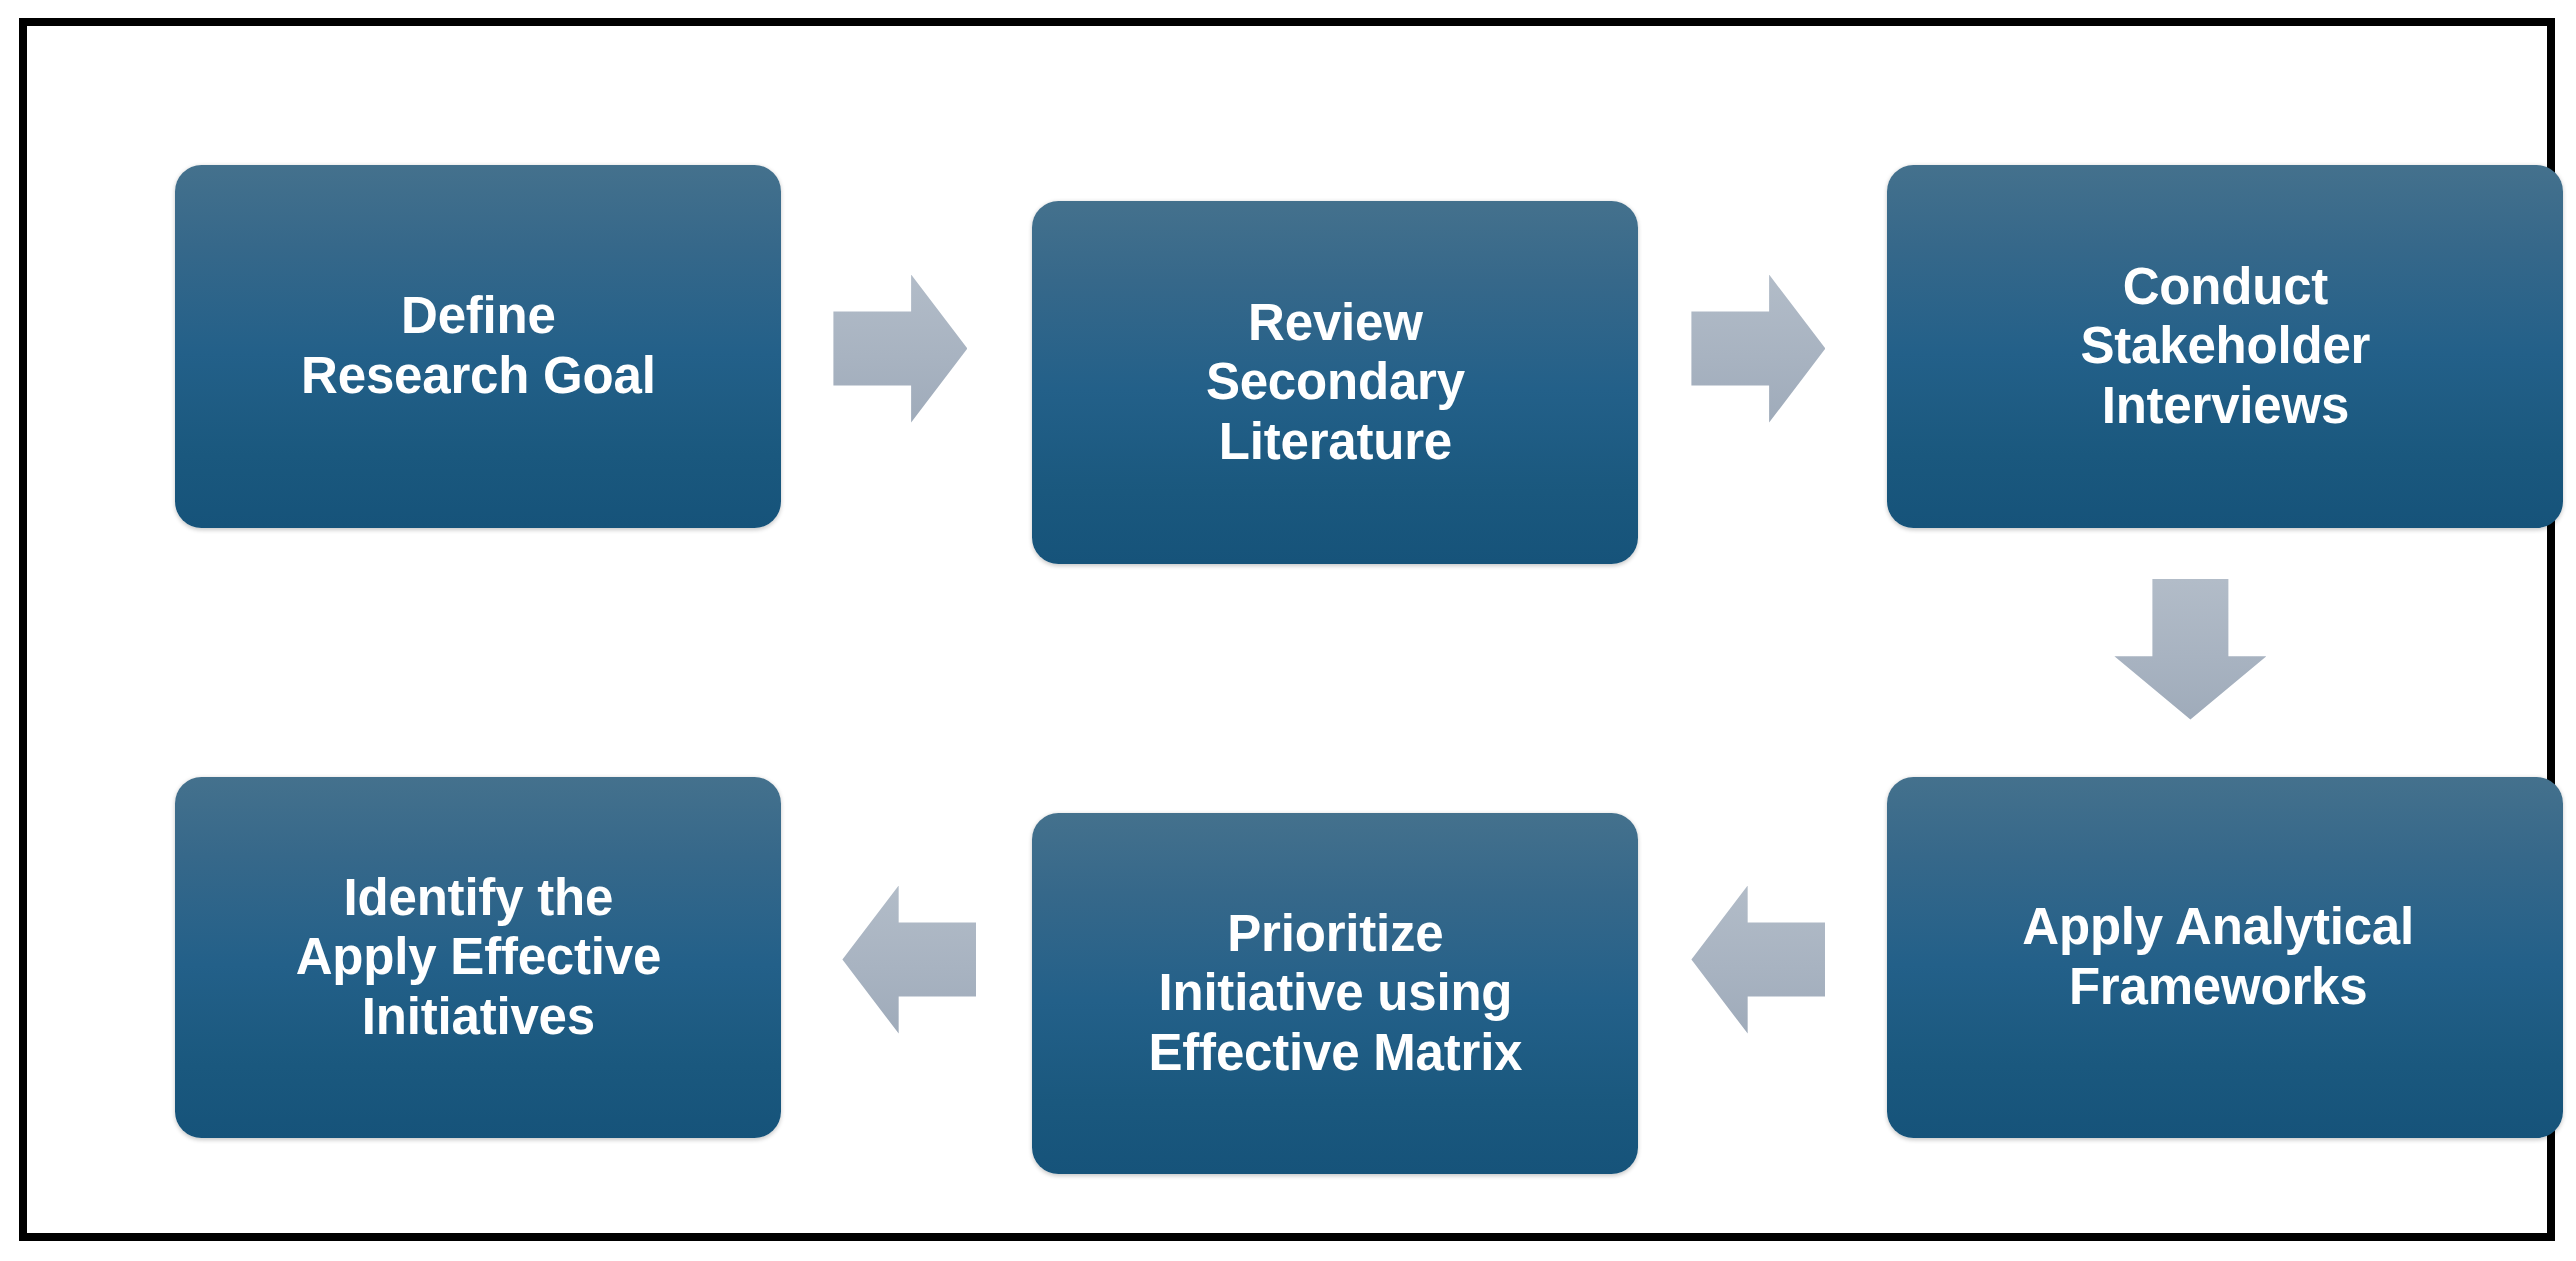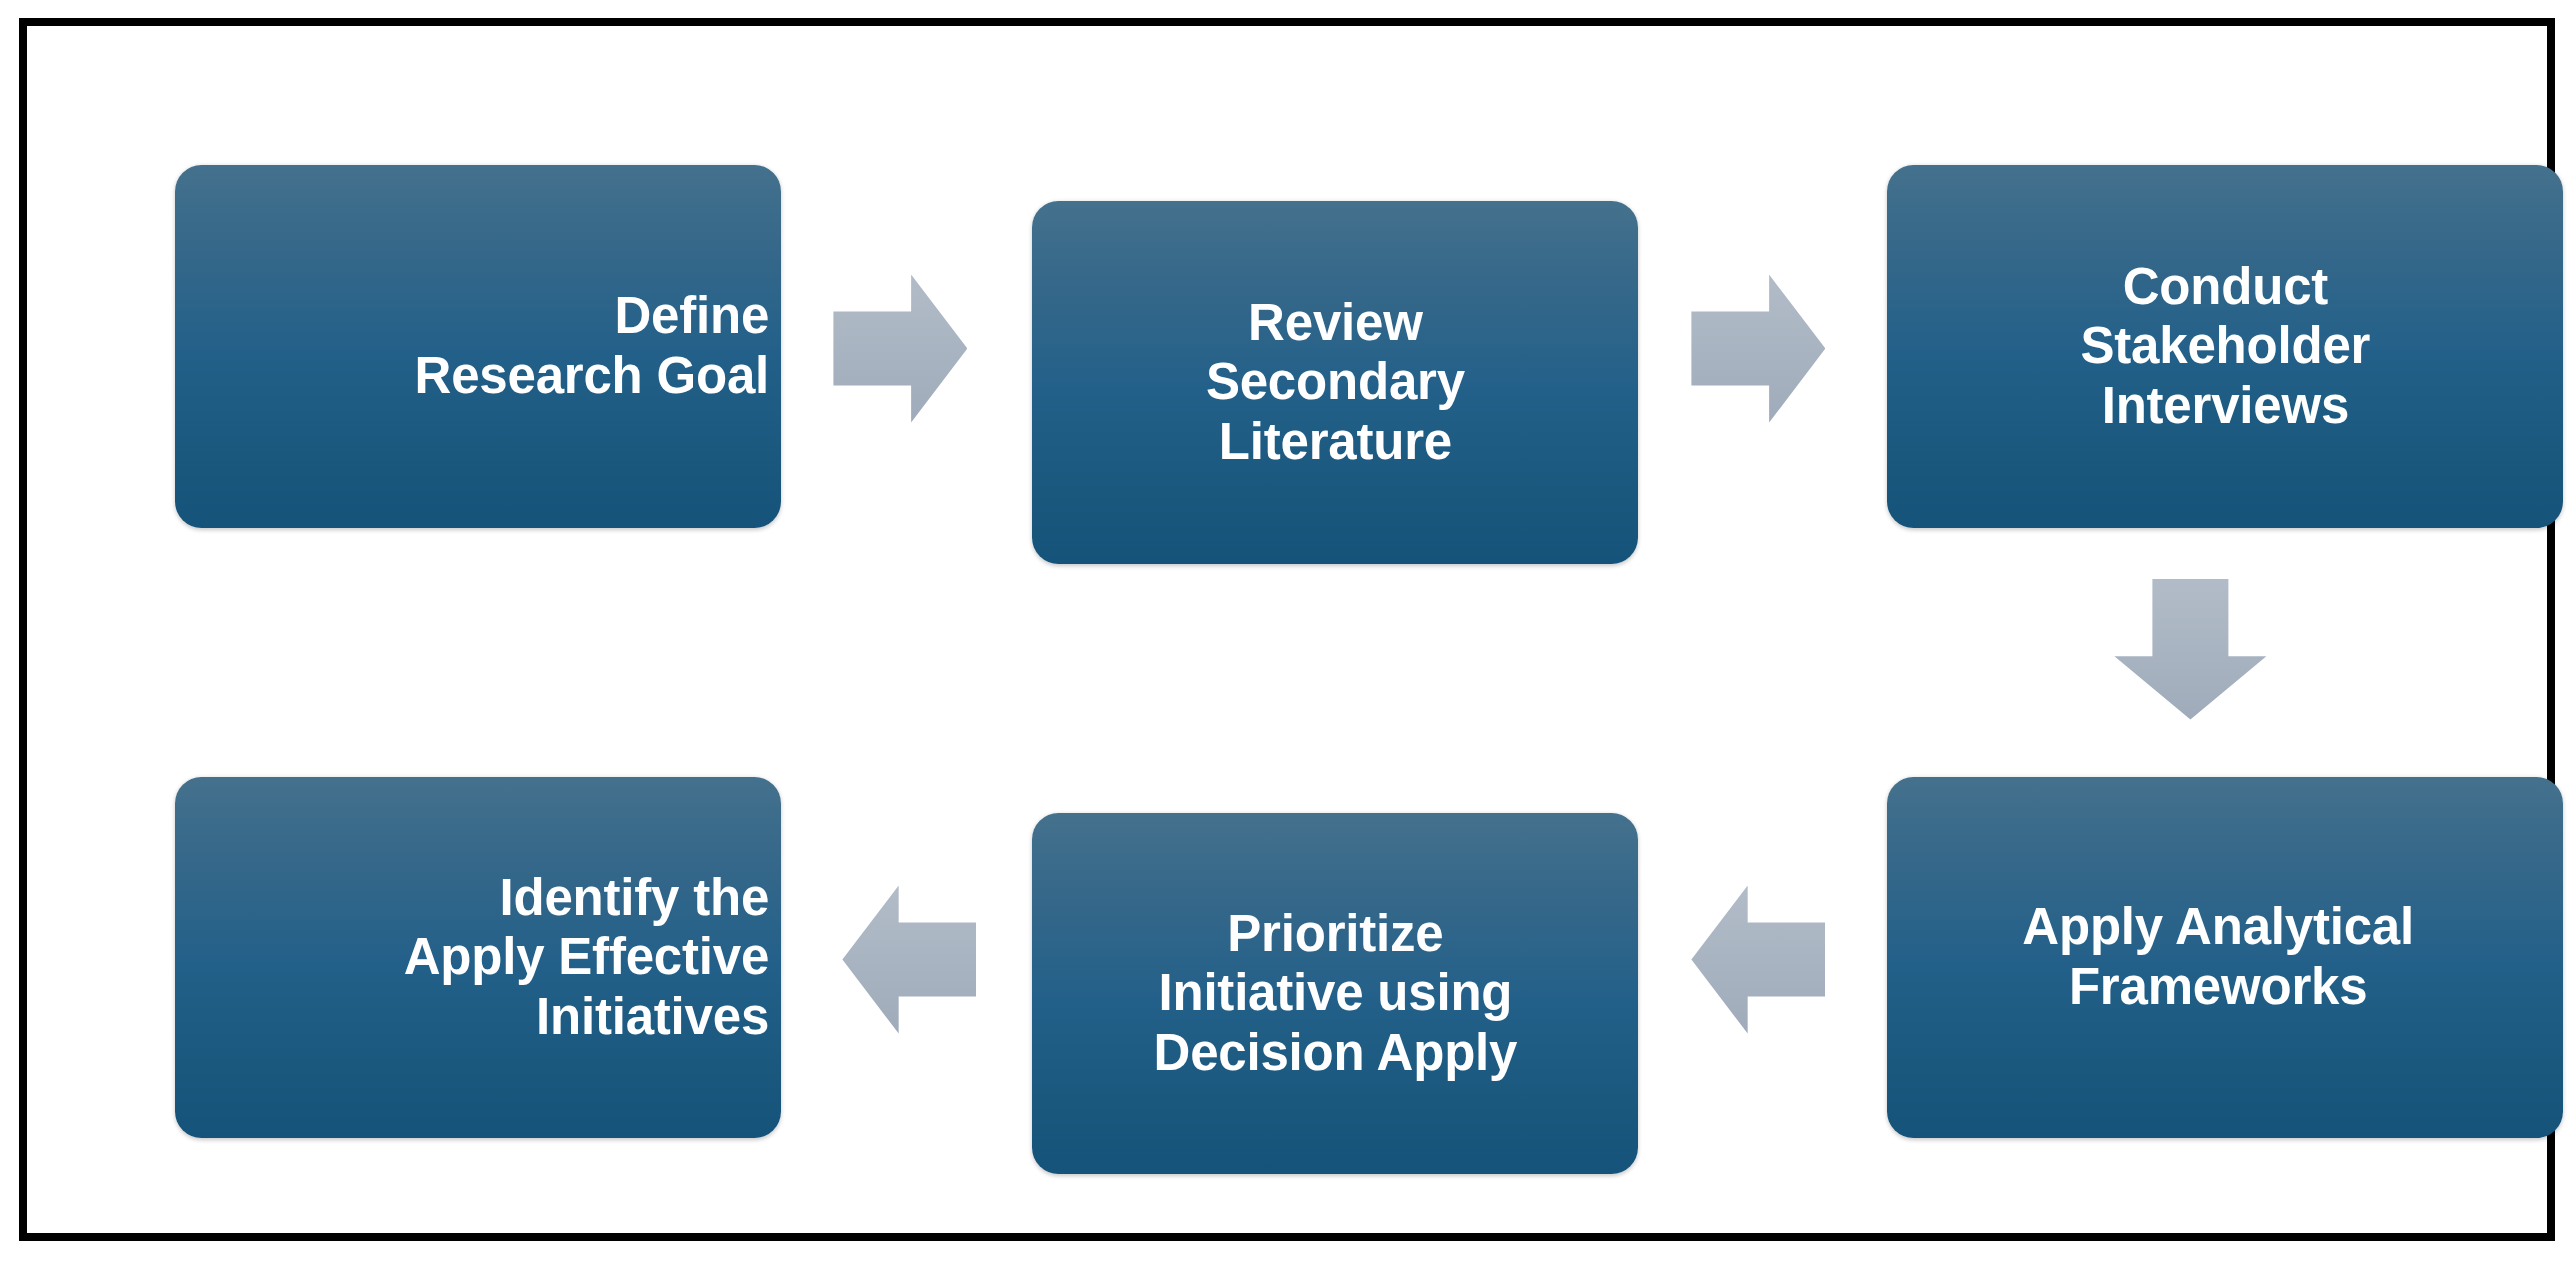--- a/index.html
+++ b/index.html
@@ -55,21 +55,21 @@
   }
   .node .label {
     white-space: pre-line;
     display: block;
     width: 100%;
   }
 
   
   .row-top    { top: 139px;  height: 363px; }
   .row-bottom { top: 751px;  height: 361px; }
-  .col-1 { left: 148px;  width: 606px; text-align: right; }
+  .col-1 { left: 148px;  width: 606px; }
   .col-2 { left: 1005px; width: 606px; margin-top: 36px; }
   .col-3 { left: 1860px; width: 676px; }
 
   
   .node.tight { padding-left: 3.5px; padding-right: 18px; }
 
   
   .arrow {
     position: absolute;
     background: linear-gradient(to bottom, #b2bcc8 0%, #a8b3c1 55%, #9fabba 100%);
@@ -114,21 +114,21 @@
     </div>
 
     <div class="node row-bottom col-3 tight">
       <span class="label">Apply Analytical
 Frameworks</span>
     </div>
 
     <div class="node row-bottom col-2">
       <span class="label">Prioritize
 Initiative using
-Decision Apply</span>
+Effective Matrix</span>
     </div>
 
     <div class="node row-bottom col-1">
       <span class="label">Identify the
 Apply Effective
 Initiatives</span>
     </div>
 
     <div class="arrow right arrow-top-1"></div>
 

